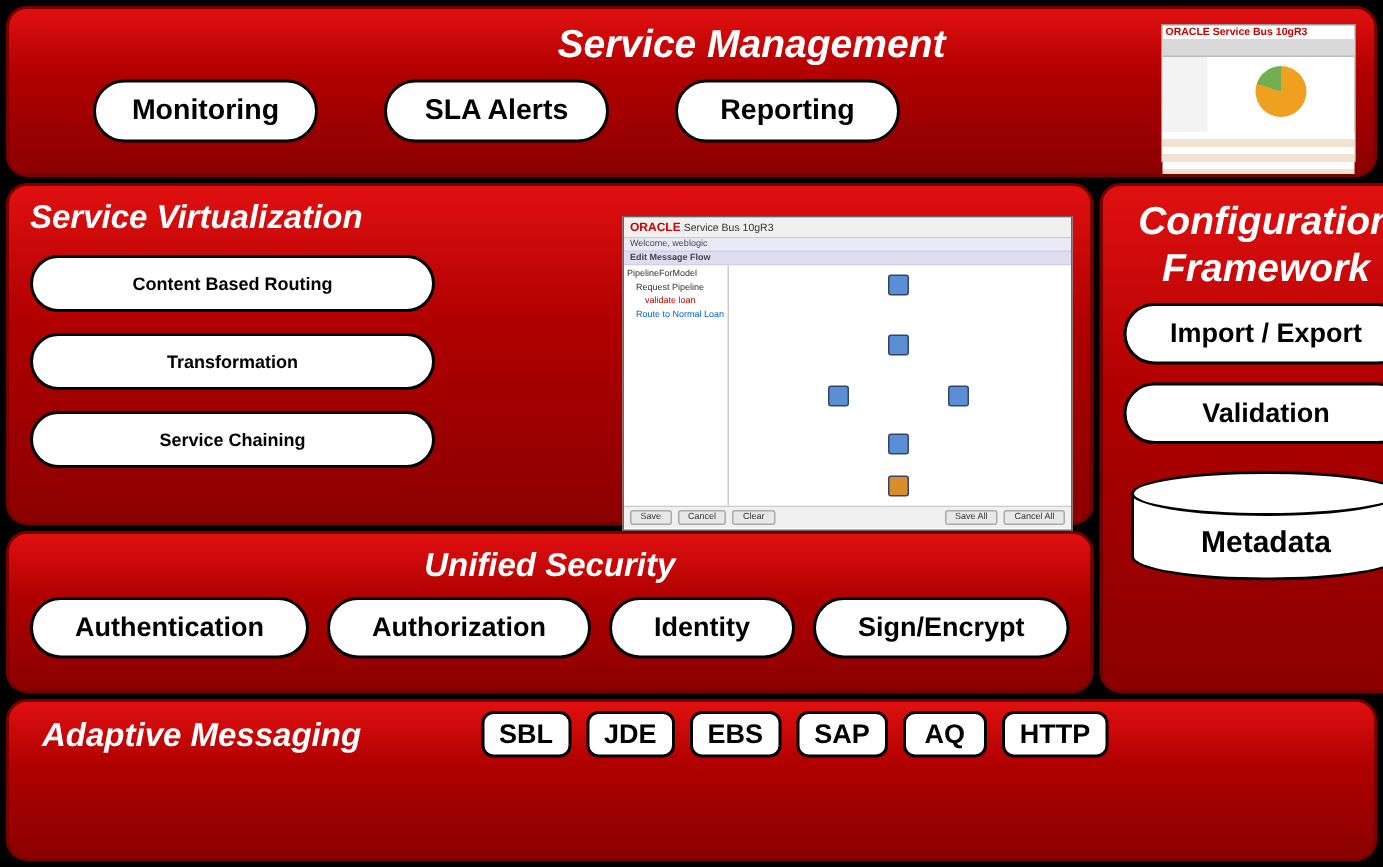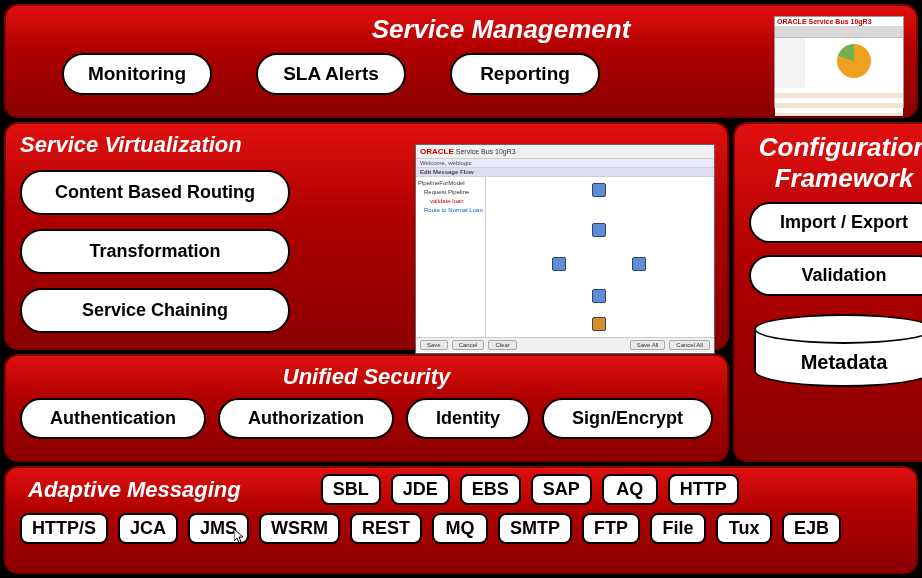--- a/index.html
+++ b/index.html
@@ -79,21 +79,21 @@
     margin:6px auto;
   }
   .thumb-rows { height:28px; background: repeating-linear-gradient(180deg,#fff 0 5px,#f0e4d0 5px 10px);}
 
   
   #mid { flex: 1; display:flex; gap:4px; }
   #mid-left { flex: 1; display:flex; flex-direction:column; gap:4px;}
   #sv-panel { flex:1; position:relative;}
   #sv-panel .panel-title { text-align:left; font-size:22px; margin-bottom:12px;}
   #sv-pills { display:flex; flex-direction:column; gap:14px; width: 270px;}
-  #sv-pills .pill { font-size:18px; padding:10px 14px;}
+  #sv-pills .pill { font-size:12px; padding:10px 14px;}
 
   .app-shot {
     position:absolute;
     right:12px; top:20px;
     width:300px; height:210px;
     background:#fff;
     border:1px solid #666;
     font-size:7px;
     color:#333;
     overflow:hidden;
@@ -249,31 +249,13 @@
   <div class="am-row1">
     <div class="panel-title left" style="margin:0">Adaptive Messaging</div>
     <div style="width:60px"></div>
     <div class="chip">SBL</div>
     <div class="chip">JDE</div>
     <div class="chip">EBS</div>
     <div class="chip">SAP</div>
     <div class="chip">AQ</div>
     <div class="chip">HTTP</div>
   </div>
-  <div class="am-row2">
-    <div class="chip">HTTP/S</div>
-    <div class="chip">JCA</div>
-    <div class="chip" style="position:relative">
-      <span>JMS</span>
-      <svg class="cursor" style="left:44px;top:14px" viewBox="0 0 12 16">
-          <path d="M0 0 L0 12 L3 9 L5 14 L7 13 L5 8 L9 8 Z" fill="#fff" stroke="#000" stroke-width="1"></path>
-        </svg>
-    </div>
-    <div class="chip">WSRM</div>
-    <div class="chip">REST</div>
-    <div class="chip">MQ</div>
-    <div class="chip">SMTP</div>
-    <div class="chip">FTP</div>
-    <div class="chip">File</div>
-    <div class="chip">Tux</div>
-    <div class="chip">EJB</div>
-  </div>
 </div>
 
 </body></html>

